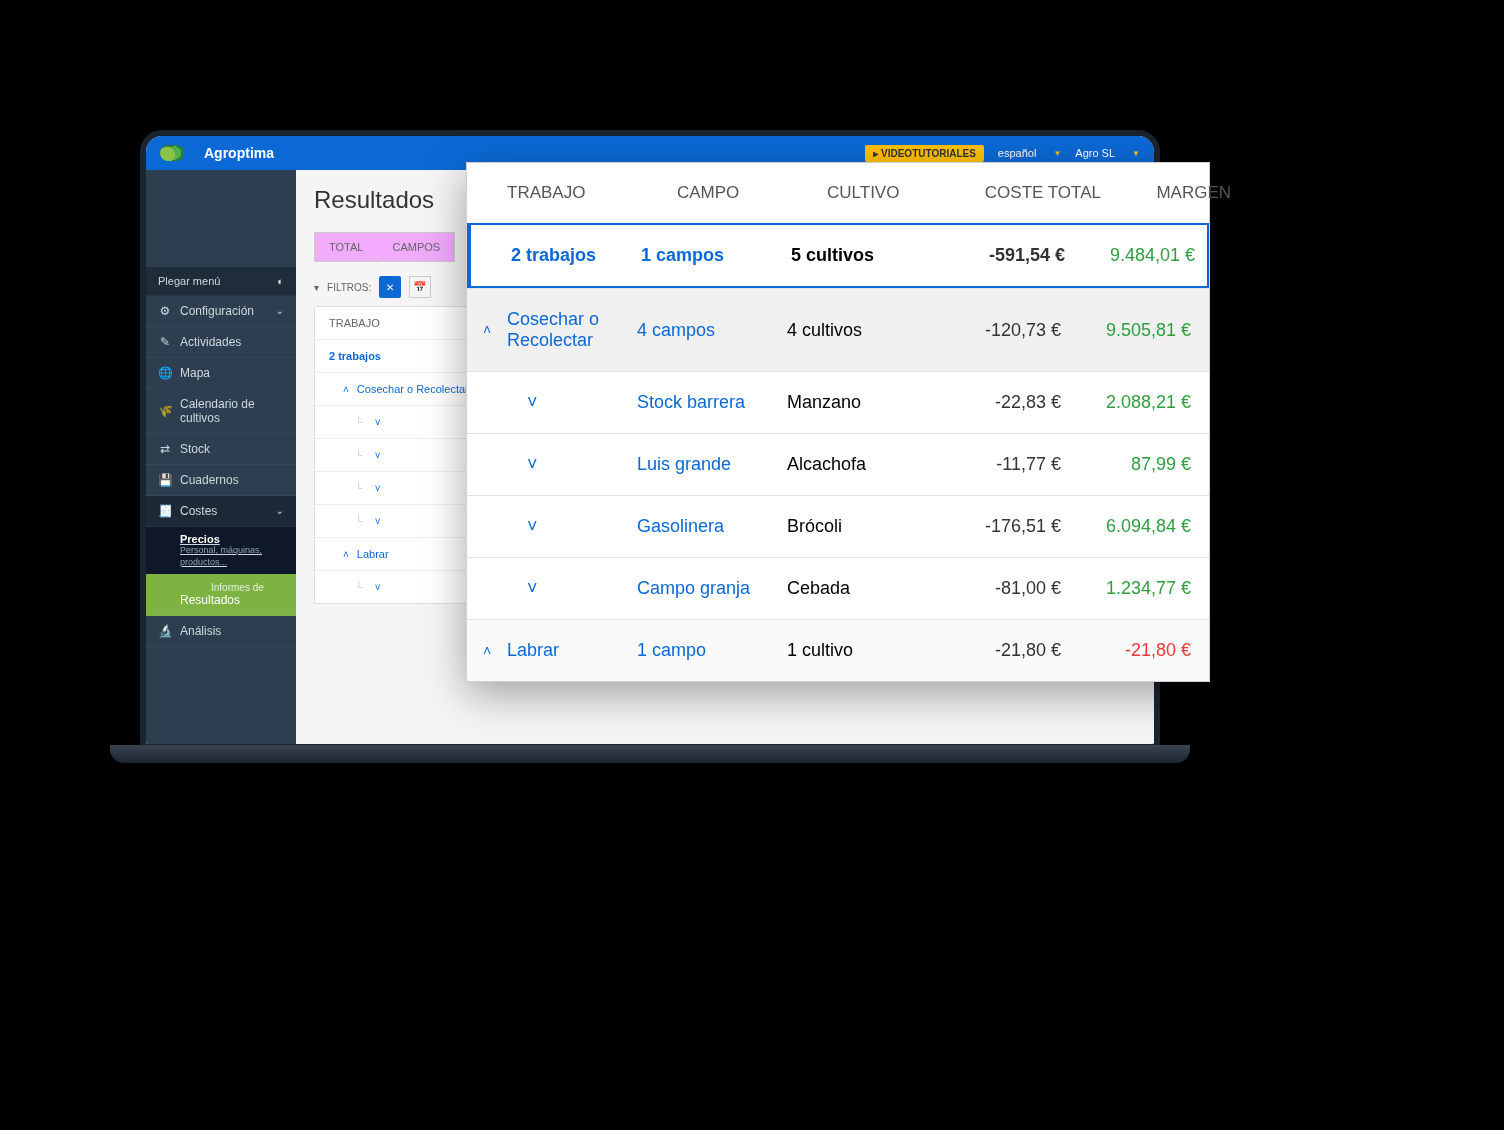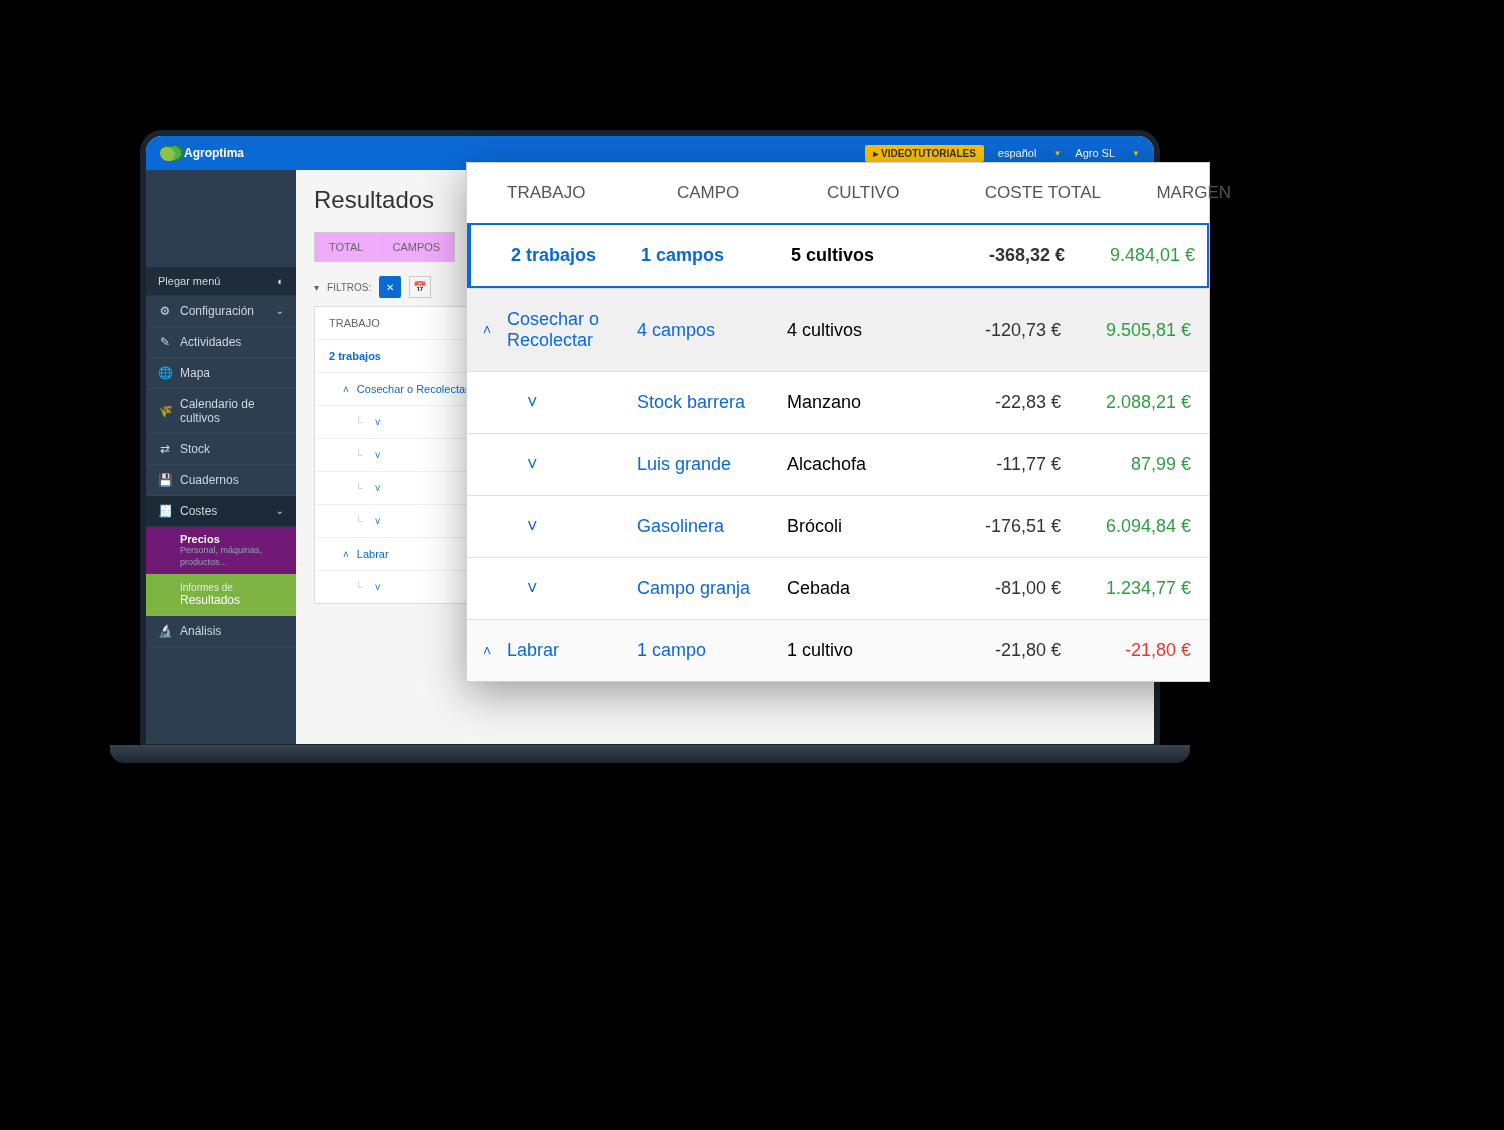--- a/index.html
+++ b/index.html
@@ -21,38 +21,38 @@
     background: linear-gradient(#3a4450, #1a2530);
     border-radius: 0 0 14px 14px;
   }
   .screen { width: 100%; height: 100%; background: #f2f2f2; display: flex; flex-direction: column; }
   
   .topbar {
     height: 34px; background: #0b69d6; color: #fff;
     display: flex; align-items: center; padding: 0 14px; justify-content: space-between;
     font-size: 13px;
   }
-  .brand { display:flex; align-items:center; gap:0; font-size: 12px; font-weight: bold;}
+  .brand { display:flex; align-items:center; gap:20px; font-size: 14px; font-weight: bold;}
   .cloud-icon { width:24px; height:16px; background: radial-gradient(circle at 30% 60%, #8bc34a 40%, transparent 41%), radial-gradient(circle at 60% 50%, #4caf50 40%, transparent 41%), #2e7d32; border-radius: 10px; position:relative; }
   .top-right { display:flex; align-items:center; gap:14px; font-size:11px; }
   .video-btn { background:#ffc107; color:#333; padding:3px 8px; border-radius:2px; font-weight:bold; font-size:10px; }
   .dd { display:flex; align-items:center; gap:17px; cursor:pointer; }
   .caret { font-size:8px; color:#ffc107; }
   
   .body { flex:1; display:flex; }
   .sidebar { width:150px; background:#2c3e50; color:#cfd8dc; font-size:12px; display:flex; flex-direction:column;justify-content:center; }
   .side-item { display:flex; align-items:center; gap:8px; padding:8px 12px; border-bottom:1px solid rgba(255,255,255,0.05); cursor:pointer; }
   .side-item.plegar { background:#1f2c3a; justify-content:space-between; font-size:11px; }
   .side-item .chev { margin-left:auto; font-size:10px;}
   .side-item.dark { background:#1c2a38; }
-  .side-sub { padding:6px 12px 6px 34px; background:#701a75; font-size:11px; }
+  .side-sub { padding:6px 12px 6px 34px; background:#0f172a; font-size:11px;text-decoration:underline; }
   .side-sub .sub-title{ font-weight:bold; color:#fff;}
   .side-sub .sub-desc{ font-size:9px; color:#90a4ae; line-height:1.3;}
   .side-item.active { background:#7cb342; color:#fff; }
-  .side-item.active .sub-desc{ color:rgba(255,255,255,0.8);}
+  .side-item.active .sub-desc{ color:rgba(255,255,255,0.8);margin-left:31px;}
   .side-item .sic { width:14px; text-align:center; font-size:12px;}
   
   .main { flex:1; background:#f5f5f5; padding:16px 0 0 18px; overflow:hidden;}
   .main h1 { font-size:24px; font-weight:normal; color:#333; margin-bottom:18px;}
   .tabs { display:flex; gap:0; margin-bottom:14px;}
   .tab { border:1px solid #ccc; padding:8px 14px; font-size:11px; background:#f0abfc; color:#666; cursor:pointer;}
   .tab+.tab{ border-left:none;}
   .filters-row{ display:flex; align-items:center; gap:8px; font-size:10px; color:#666; margin-bottom:8px;}
   .filter-ic{ font-size:10px;}
   .x-btn{ width:22px; height:22px; background:#0b69d6; color:#fff; display:flex; align-items:center; justify-content:center; font-size:10px; border-radius:2px; cursor:pointer;}
@@ -222,21 +222,21 @@
     <div>CULTIVO</div>
     <div>COSTE TOTAL</div>
     <div>MARGEN</div>
   </div>
 
   <div class="ovrow summary">
     <div></div>
     <div class="blue bold">2 trabajos</div>
     <div class="blue bold">1 campos</div>
     <div class="bold">5 cultivos</div>
-    <div class="cost bold">-368,32 €</div>
+    <div class="cost bold">-591,54 €</div>
     <div class="margin green bold">9.484,01 €</div>
   </div>
 
   <div class="ovrow group">
     <div class="toggle">˄</div>
     <div class="blue">Cosechar o Recolectar</div>
     <div class="blue">4 campos</div>
     <div>4 cultivos</div>
     <div class="cost">-120,73 €</div>
     <div class="margin green">9.505,81 €</div>

